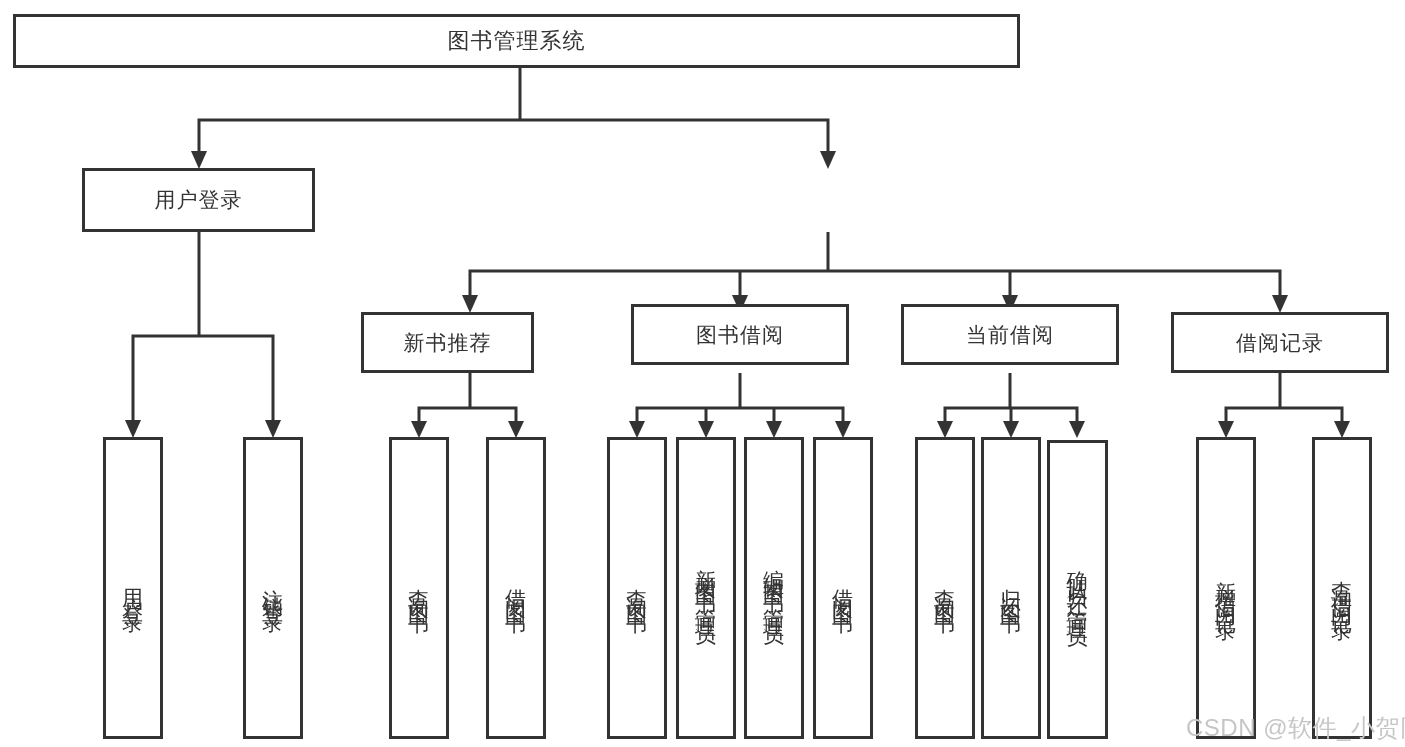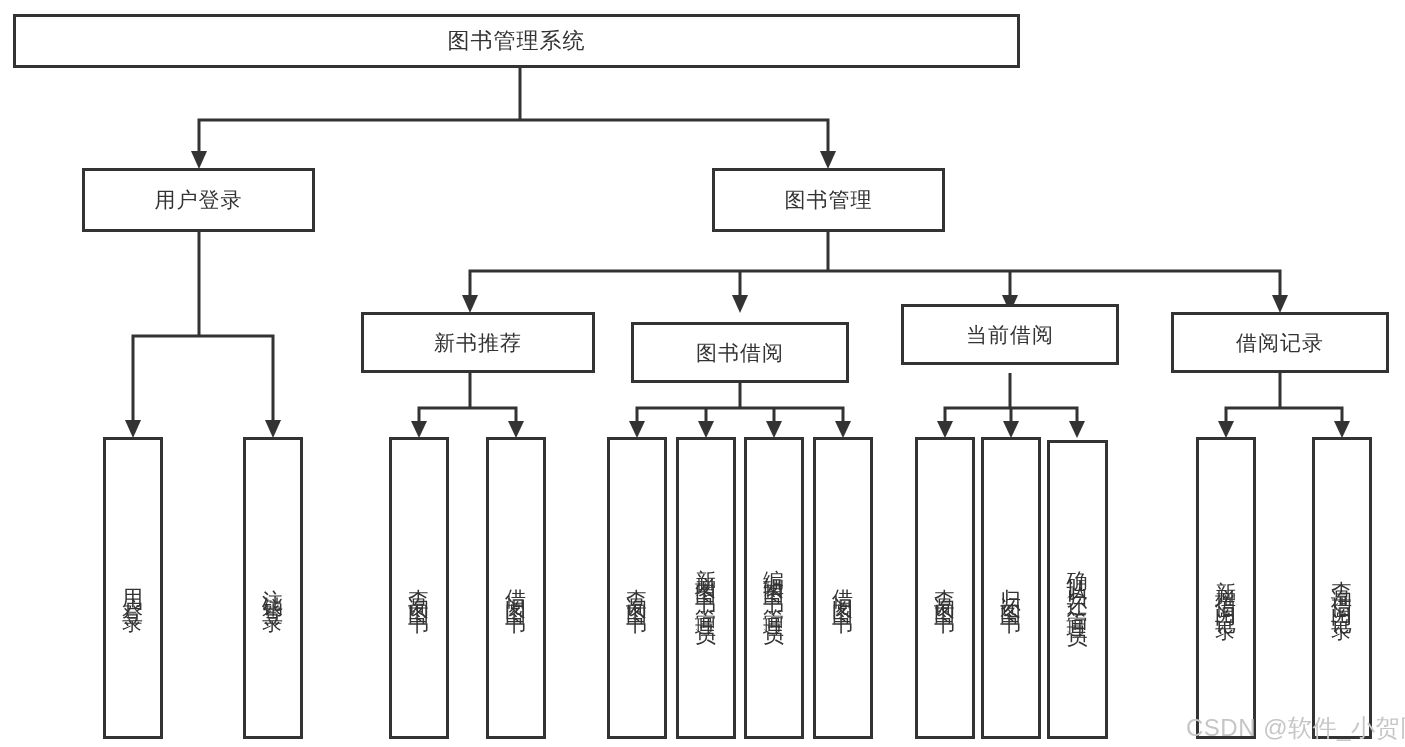--- a/index.html
+++ b/index.html
@@ -138,28 +138,25 @@
     </g>
   </svg>
 
   <div class="node h root" style="left:13px; top:14px; width:1007px; height:54px;">
     <span>图书管理系统</span>
   </div>
 
   <div class="node h" style="left:82px; top:168px; width:233px; height:64px;">
     <span>用户登录</span>
   </div>
-  <div class="node h" style="left:712px; top:168px; width:233px; height:64px;">
-    <span>图书管理</span>
-  </div>
-
-  <div class="node h" style="left:361px; top:312px; width:234px; height:61px;">
+
+  <div class="node h" style="left:361px; top:312px; width:173px; height:61px;">
     <span>新书推荐</span>
   </div>
-  <div class="node h" style="left:631px; top:322px; width:218px; height:61px;">
+  <div class="node h" style="left:631px; top:304px; width:218px; height:61px;">
     <span>图书借阅</span>
   </div>
   <div class="node h" style="left:901px; top:304px; width:218px; height:61px;">
     <span>当前借阅</span>
   </div>
   <div class="node h" style="left:1171px; top:312px; width:218px; height:61px;">
     <span>借阅记录</span>
   </div>
 
   <div class="node leaf" style="left:103px; top:437px; width:60px; height:302px;">

